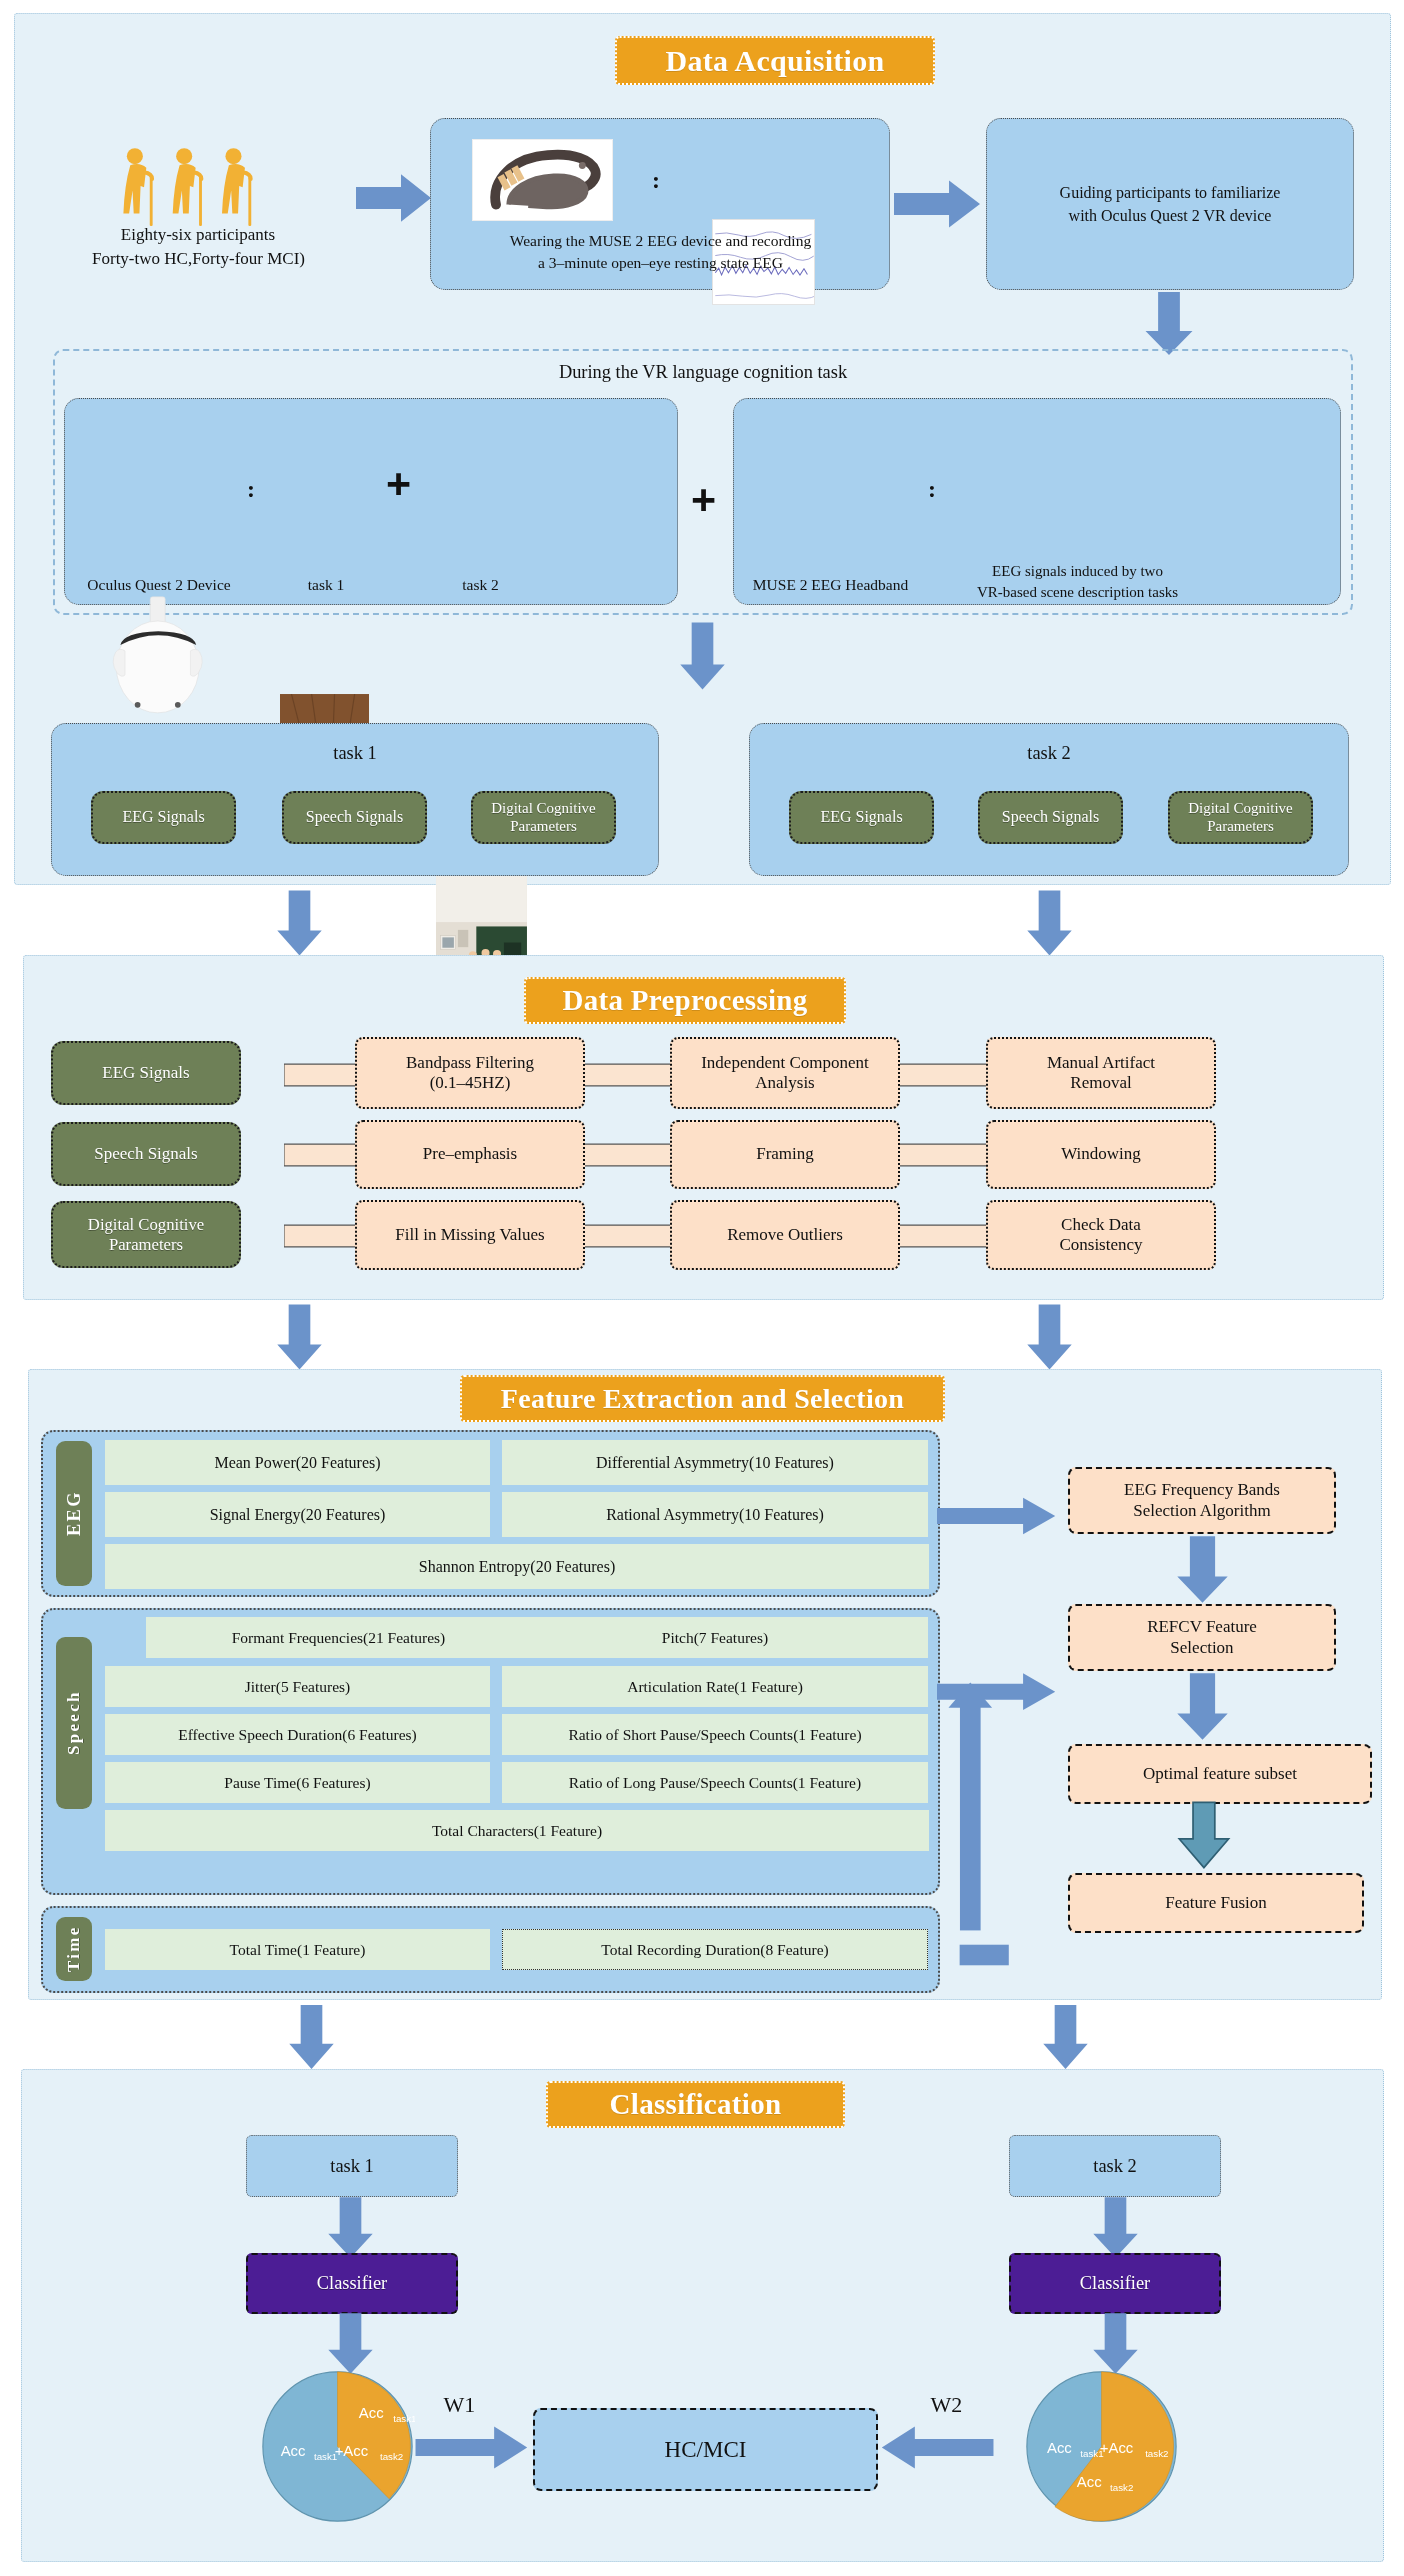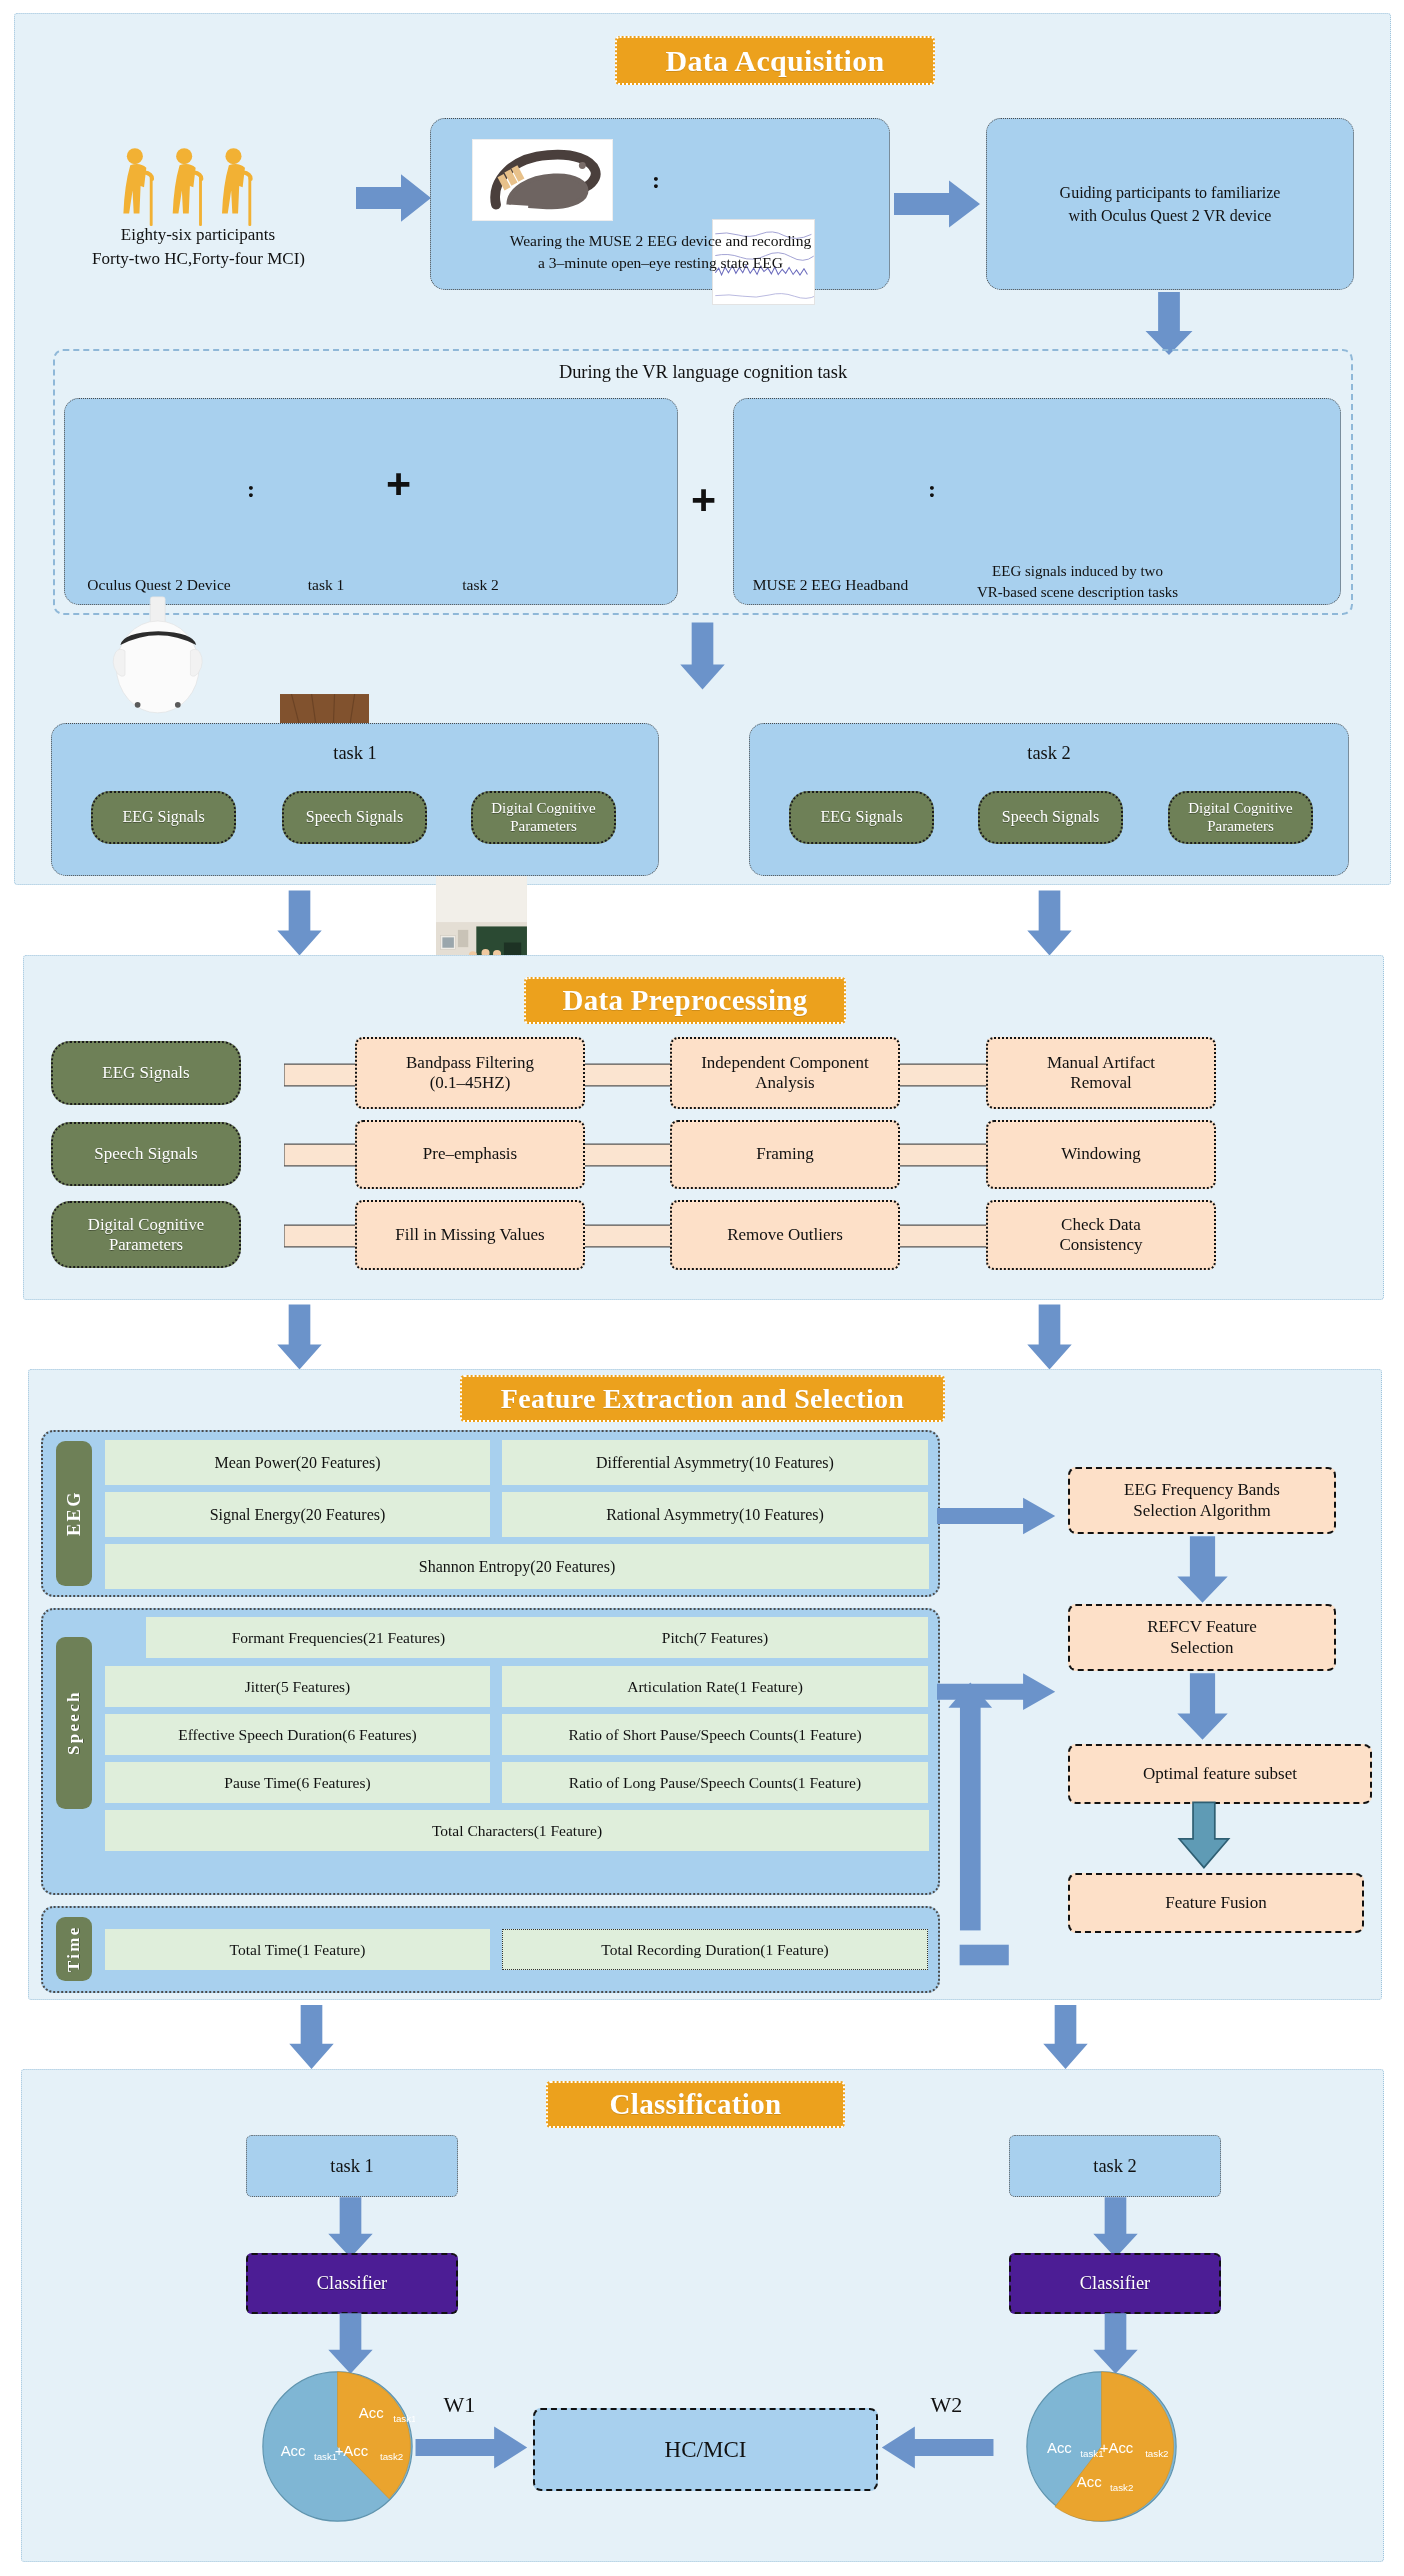--- a/index.html
+++ b/index.html
@@ -48,21 +48,21 @@
   
   .vrwrap{
     border:2.9px dashed #8fb8d8;
     border-radius:10.3px;
     background:transparent;
   }
   
   .greenbox{
     background:#6e8057;
     border:2.3px dotted #1d1d1d;
-    border-radius:19px;
+    border-radius:12px;
     color:#fff;
     display:flex;align-items:center;justify-content:center;text-align:center;
     line-height:1.15;
     text-shadow:0 0.6px 0.6px rgba(0,0,0,.35);
   }
   .greenvert{
     background:#6e8057;border-radius:9.2px;color:#fff;
     display:flex;align-items:center;justify-content:center;
     writing-mode:vertical-rl; transform:rotate(180deg);
     letter-spacing:2.3px; font-weight:bold;
@@ -425,21 +425,21 @@
   <div class="abs chip" style="left:502px;top:1666px;width:426px;height:41px;font-size:15.5px;">Articulation Rate(1 Feature)</div>
   <div class="abs chip" style="left:105px;top:1714px;width:385px;height:41px;font-size:15.5px;">Effective Speech Duration(6 Features)</div>
   <div class="abs chip" style="left:502px;top:1714px;width:426px;height:41px;font-size:15.5px;">Ratio of Short Pause/Speech Counts(1 Feature)</div>
   <div class="abs chip" style="left:105px;top:1762px;width:385px;height:41px;font-size:15.5px;">Pause Time(6 Features)</div>
   <div class="abs chip" style="left:502px;top:1762px;width:426px;height:41px;font-size:15.5px;">Ratio of Long Pause/Speech Counts(1 Feature)</div>
   <div class="abs chip" style="left:105px;top:1810px;width:824px;height:41px;font-size:15.5px;">Total Characters(1 Feature)</div>
 
   <div class="abs fgroup" style="left:41px;top:1906px;width:899px;height:87px;"></div>
   <div class="abs greenvert" style="left:56px;top:1917px;width:36px;height:64px;font-size:17px;">Time</div>
   <div class="abs chip" style="left:105px;top:1929px;width:385px;height:41px;font-size:15.5px;">Total Time(1 Feature)</div>
-  <div class="abs chip dotted" style="left:502px;top:1929px;width:426px;height:41px;font-size:15.5px;">Total Recording Duration(1 Feature)</div>
+  <div class="abs chip dotted" style="left:502px;top:1929px;width:426px;height:41px;font-size:15.5px;">Total Recording Duration(8 Feature)</div>
 
   <div class="abs" style="left:937px;top:1493px;width:132px;height:46px;">
     <svg width="132" height="46" viewBox="0 0 230 80">
       <path d="M0 38 L0 56 L140 56 L140 56" fill="none"></path>
       <polygon points="0,26 150,26 150,8 206,40 150,72 150,54 0,54" fill="#6b93ca"></polygon>
     </svg>
   </div>
   <div class="abs" style="left:937px;top:1650px;width:132px;height:368px;">
     <svg width="132" height="368" viewBox="0 0 230 640">
       <polygon points="0,58 150,58 150,40 206,72 150,104 150,86 0,86" fill="#6b93ca"></polygon>

